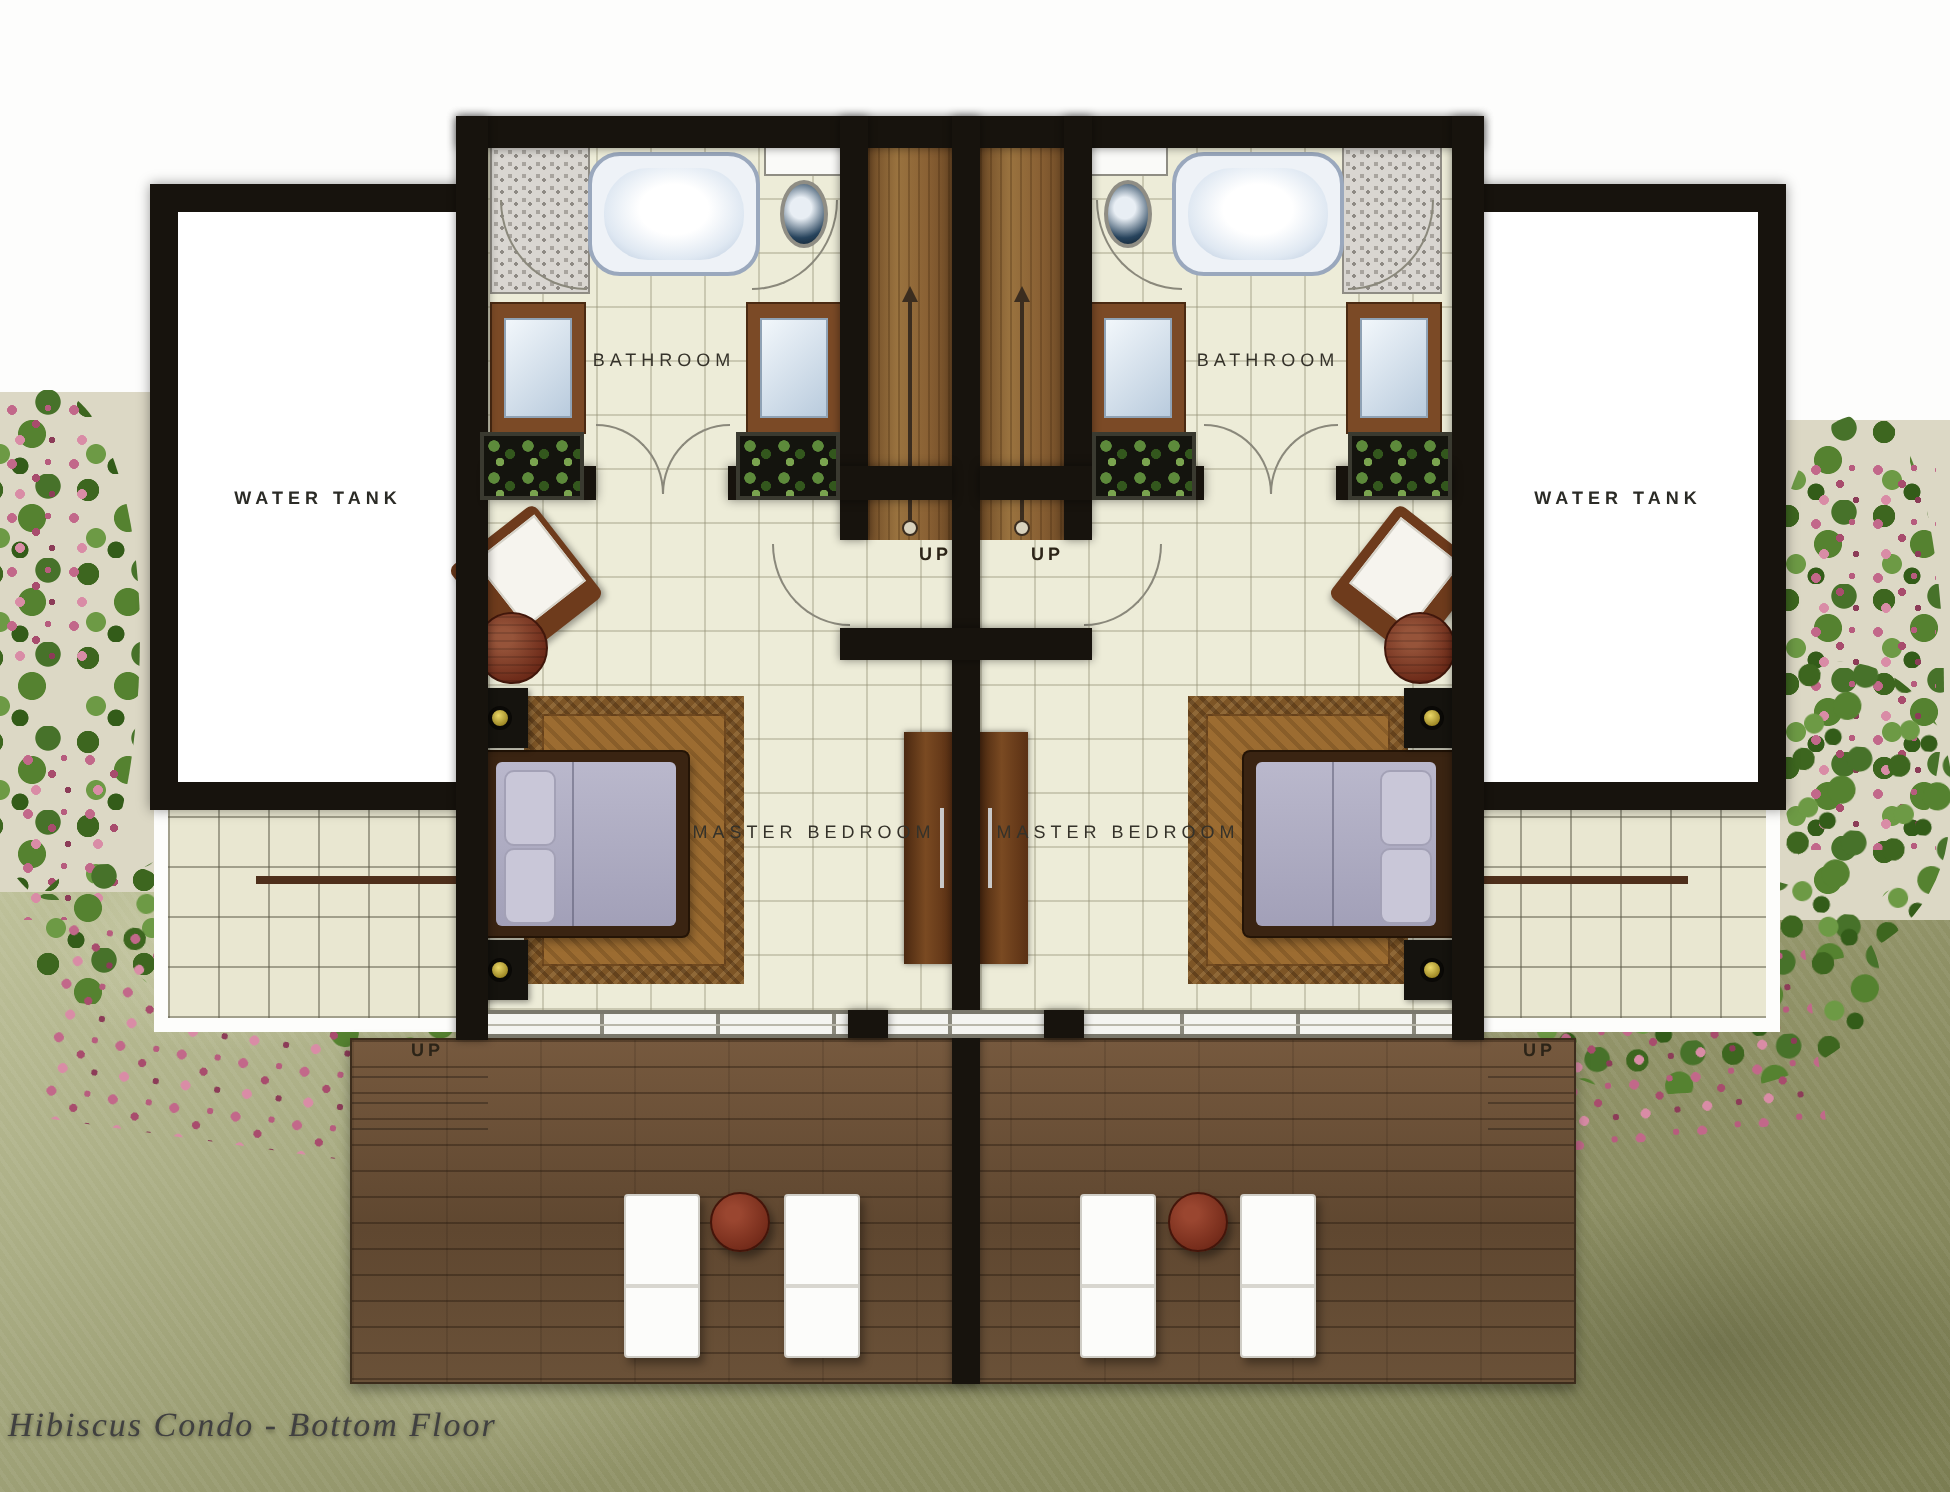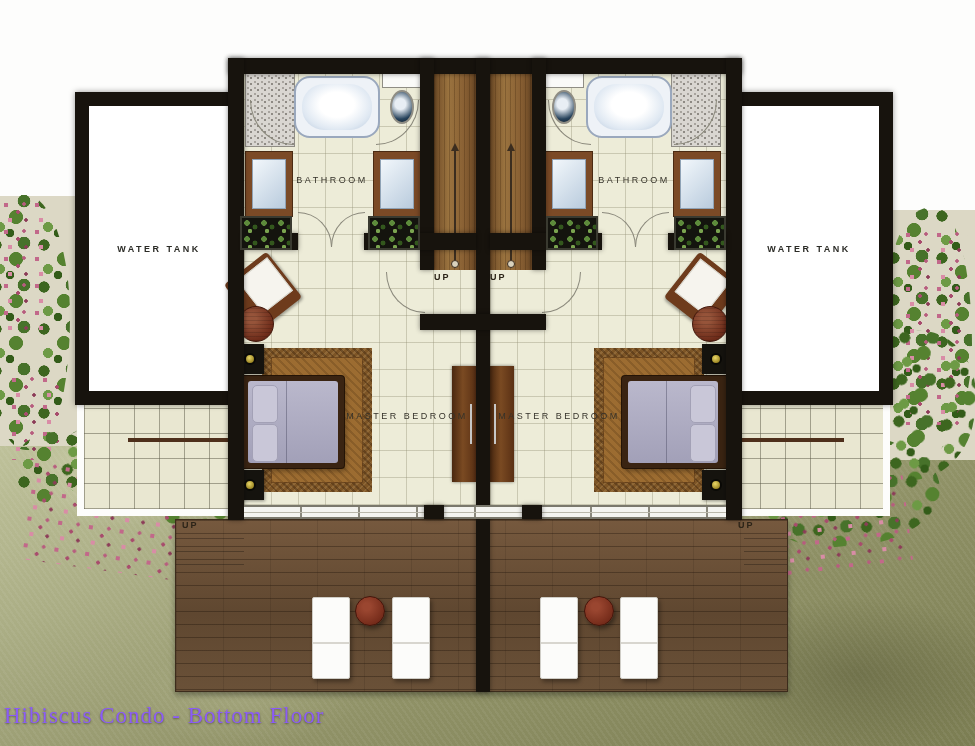--- a/index.html
+++ b/index.html
@@ -112,23 +112,23 @@
   .lounge{background:#fcfcfa;border:1px solid #cfcdc6;border-radius:2px;box-sizing:border-box;
     box-shadow:2px 3px 4px rgba(0,0,0,.35);}
   .lounge:after{content:"";position:absolute;left:0;right:0;top:55%;border-top:2px solid #d8d6cf;}
   .decktable{border-radius:50%;border:1px solid #44150a;box-sizing:border-box;
     background:radial-gradient(circle at 38% 35%,#9a4630 15%,#7a2f1d 65%,#5e1f12 100%);
     box-shadow:2px 3px 4px rgba(0,0,0,.4);}
   .steps{background-image:repeating-linear-gradient(180deg,rgba(0,0,0,.28) 0 1px,transparent 1px 13px);}
   
   .room-label{font-size:9px;font-weight:400;letter-spacing:2.5px;color:#35322a;text-align:center;}
   .tank-label{font-size:9px;font-weight:700;letter-spacing:2.5px;color:#2b2b26;text-align:center;}
-  .up-label{font-size:9px;font-weight:700;letter-spacing:2px;color:#2c2418;text-align:left;}
-  .caption{font-family:"Liberation Serif",serif;font-size:23px;letter-spacing:1px;
-    color:#8b5cf6;text-shadow:0 1px 2px rgba(40,40,20,.5);}
+  .up-label{font-size:9px;font-weight:700;letter-spacing:2px;color:#2c2418;text-align:right;}
+  .caption{font-family:"Liberation Serif",serif;font-style:italic;font-size:17px;letter-spacing:1px;
+    color:#404040;text-shadow:0 1px 2px rgba(40,40,20,.5);}
 </style>
 </head>
 <body>
 
 <div id="canvas">
 
   <div class="abs grass" style="left:0;top:418px;width:975px;height:328px"></div>
   <div class="abs sand" style="left:0;top:196px;width:80px;height:250px"></div>
   <div class="abs sand" style="left:882px;top:210px;width:93px;height:250px"></div>
 

